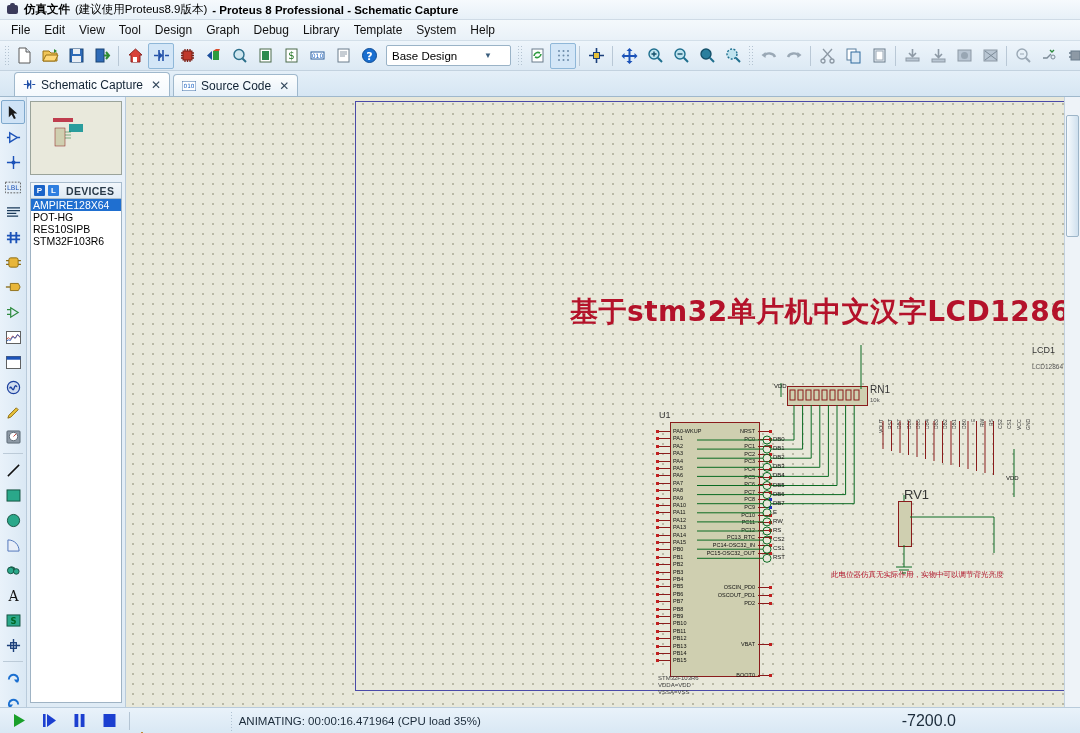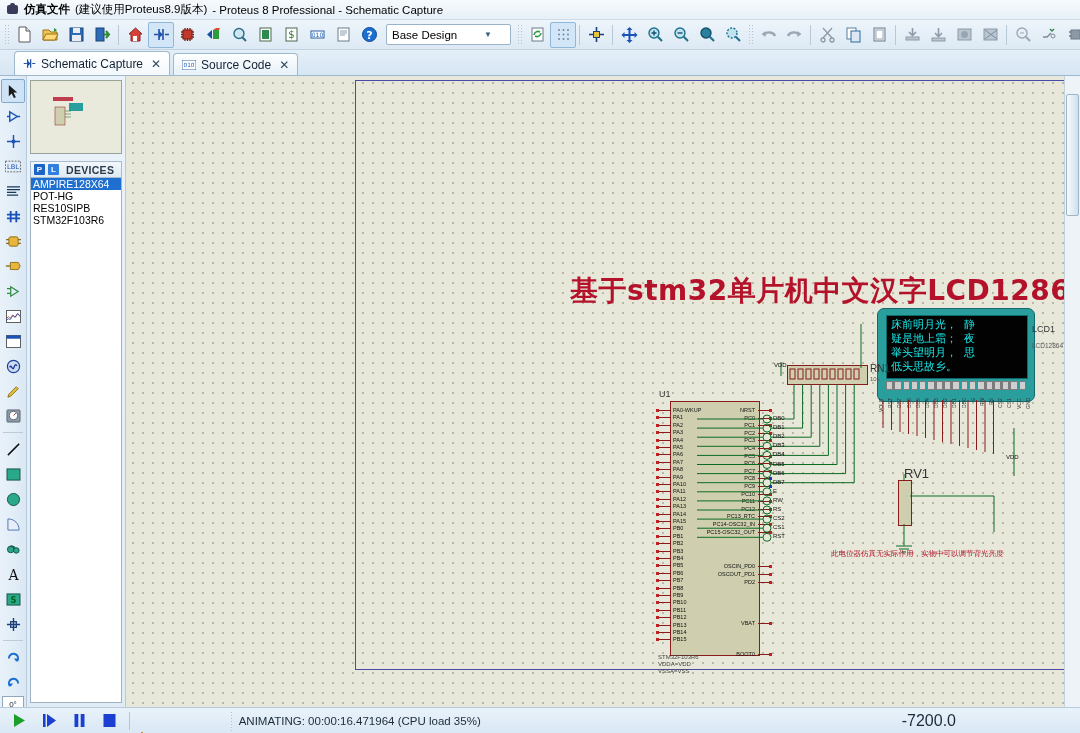--- a/index.html
+++ b/index.html
@@ -17,21 +17,21 @@
   .titlebar{height:19px;display:flex;align-items:center;gap:5px;padding:0 6px;
             background:linear-gradient(180deg,#f6fafd,#e7f0f8);
             border-bottom:1px solid #cfdbe6;font-size:11.5px;}
   .titlebar .tbicon{width:13px;height:13px;flex:none;position:relative;}
   .titlebar .tbicon::before{content:"";position:absolute;left:1px;top:2px;width:11px;height:9px;
     background:#3a3a5a;border-radius:2px;}
   .titlebar .tbicon::after{content:"";position:absolute;left:4px;top:0px;width:5px;height:4px;
     background:#3a3a5a;border-radius:2px 2px 0 0;}
   .ttl-main{font-weight:700;}
   .ttl-sub{font-weight:400;}
-  .ttl-rest{font-weight:400;}
+  .ttl-rest{font-weight:700;}
 
   
   .menubar{height:20px;display:flex;align-items:center;padding:0 4px;gap:0;
            background:linear-gradient(180deg,#f4f9fc,#e9f1f8);
            border-bottom:1px solid #d3dfe9;}
   .menubar .mi{padding:2px 7px;font-size:12px;color:#111;cursor:default;border-radius:2px;}
 
   
   .toolbars{height:29px;display:flex;align-items:center;
             background:linear-gradient(180deg,#eef5fb,#dce9f4);
@@ -166,20 +166,33 @@
 
 <div class="app">
 
   <div class="titlebar">
     <span class="tbicon"></span>
     <span class="ttl-main">仿真文件</span>
     <span class="ttl-sub">(建议使用Proteus8.9版本)</span>
     <span class="ttl-rest">- Proteus 8 Professional - Schematic Capture</span>
   </div>
 
+  <div class="menubar">
+    <div class="mi">File</div>
+    <div class="mi">Edit</div>
+    <div class="mi">View</div>
+    <div class="mi">Tool</div>
+    <div class="mi">Design</div>
+    <div class="mi">Graph</div>
+    <div class="mi">Debug</div>
+    <div class="mi">Library</div>
+    <div class="mi">Template</div>
+    <div class="mi">System</div>
+    <div class="mi">Help</div>
+  </div>
 
   <div class="toolbars">
     <div class="tgrip"></div>
 
     <div class="tbtn">
       <svg width="17" height="17" viewBox="0 0 17 17">
           <path d="M3 1h7l4 4v11H3z" fill="#fff" stroke="#5b5b5b"></path>
           <path d="M10 1v4h4" fill="#dfe6ee" stroke="#5b5b5b"></path>
         </svg>
       </div>
@@ -621,47 +634,20 @@
         <div class="devitem">STM32F103R6</div>
       </div>
     </div>
 
     <div class="canvaswrap">
       <div class="dots"></div>
       <div class="sheet"></div>
 
       <div class="title-cn">基于stm32单片机中文汉字LCD12864显示</div>
 
-      <div class="lcdmod">
-        <div class="lcdscreen">
-          <div class="lcdtext" style="top:2px">床前明月光，  静</div>
-          <div class="lcdtext" style="top:16px">疑是地上霜；  夜</div>
-          <div class="lcdtext" style="top:30px">举头望明月，  思</div>
-          <div class="lcdtext" style="top:44px">低头思故乡。</div>
-        </div>
-        <div class="lcdpins">
-          <i></i>
-            <i></i>
-            <i></i>
-            <i></i>
-            <i></i>
-            <i></i>
-            <i></i>
-            <i></i>
-            <i></i>
-            <i></i>
-            <i></i>
-            <i></i>
-            <i></i>
-            <i></i>
-            <i></i>
-            <i></i>
-            <i></i>
-        </div>
-      </div>
       <div class="lcdlabel">LCD1</div>
       <div class="lcdlabel2">LCD12864</div>
       <div class="lcdpinnames">
         <span>VOUT</span>
         <span>RST</span>
         <span>DB7</span>
         <span>DB6</span>
         <span>DB5</span>
         <span>DB4</span>
         <span>DB3</span>

